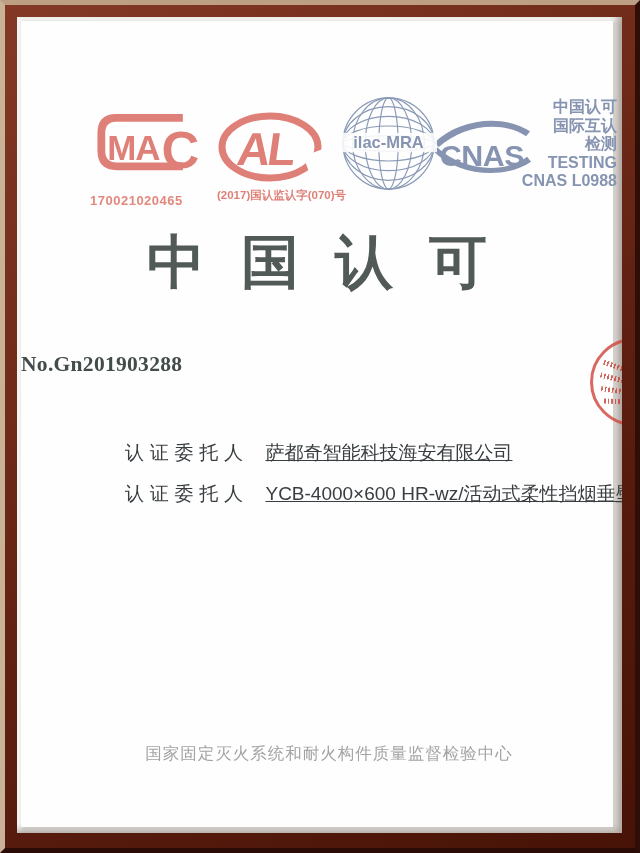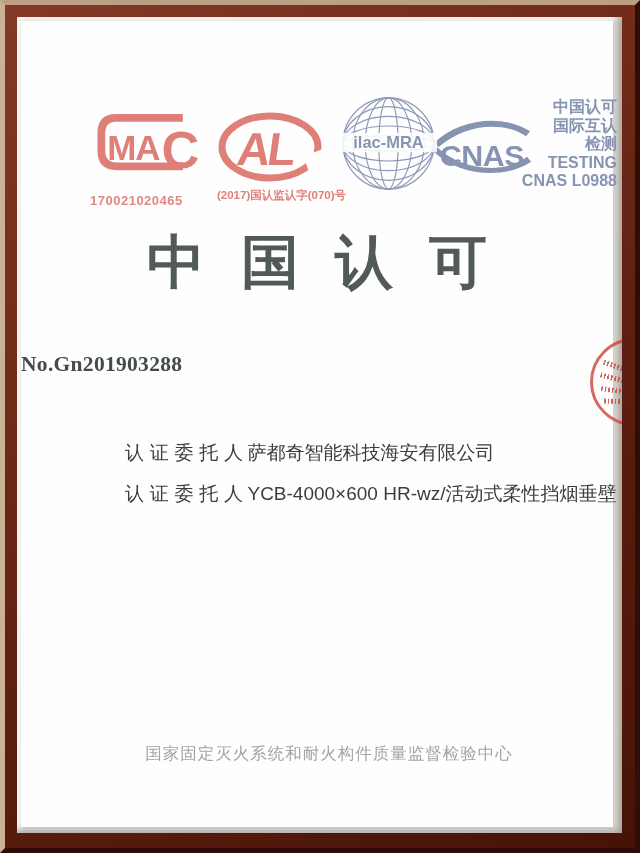--- a/index.html
+++ b/index.html
@@ -28,21 +28,21 @@
     font-size:58px;line-height:1;font-weight:bold;color:#515a57;}
   .title span{letter-spacing:36px;margin-left:36px;}
   .report-no{position:absolute;left:0;top:331px;width:100%;text-align:left;
     font-family:"Liberation Serif",serif;font-weight:bold;font-size:21.5px;
     letter-spacing:.3px;color:#414c4b;}
   
   .fields{position:absolute;left:104px;top:419px;}
   .frow{margin-bottom:19px;height:22px;white-space:nowrap;}
   .flabel{display:inline-block;width:118px;font-size:19px;color:#383d40;
     text-align:justify;text-align-last:justify;vertical-align:top;}
-  .fvalue{display:inline-block;font-size:19px;color:#383d40;vertical-align:top;}
+  .fvalue{display:inline-block;margin-left:18px;font-size:19px;color:#383d40;vertical-align:top;text-decoration:underline;}
   
   .footer-org{position:absolute;left:0;top:722px;width:100%;text-align:center;
     font-size:16.5px;letter-spacing:1px;color:#a3a3a3;margin-left:12px;}
   
   .stamp{position:absolute;left:573px;top:321px;width:88px;height:88px;border-radius:50%;
     border:3px solid rgba(206,67,58,.8);box-sizing:border-box;}
   .stamp .micro{position:absolute;height:5px;
     background:repeating-linear-gradient(90deg,rgba(201,62,53,.8) 0 1.6px,transparent 1.6px 3.6px);}
   .m1{left:10px;top:23px;width:26px;transform:rotate(20deg);}
   .m2{left:7px;top:35px;width:29px;transform:rotate(14deg);}

